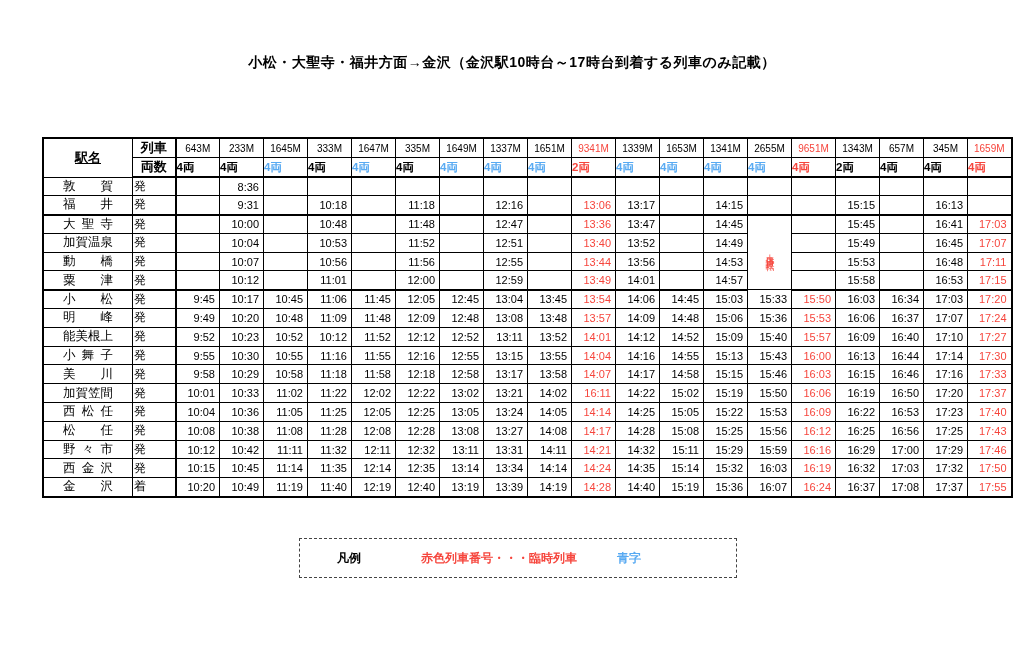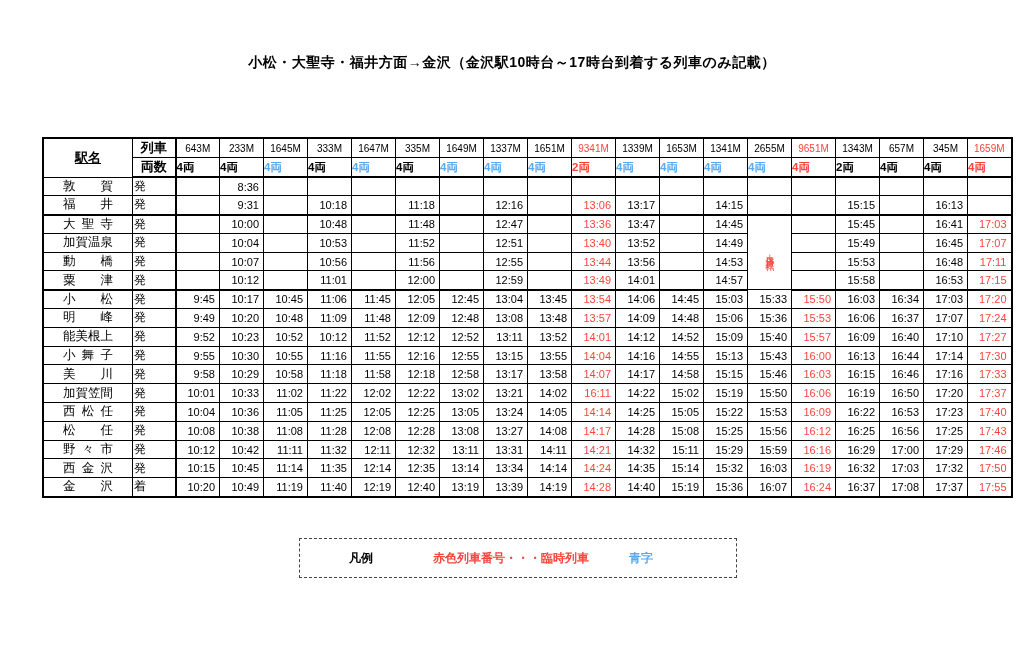--- a/index.html
+++ b/index.html
@@ -40,21 +40,21 @@
   .c-blue{color:#58aaf2;}
   td.note-cell{
     writing-mode:vertical-rl;text-orientation:upright;
     color:#f6453c;font-size:9px;text-align:center;
     letter-spacing:2px;padding:0;vertical-align:middle;
   }
   .note-inner{display:block;margin:0 auto;}
   .legend{
     position:absolute;left:299px;top:538px;width:438px;height:40px;
     border:1px dashed #444;box-sizing:border-box;
-    display:flex;align-items:center;padding-left:49px;
+    display:flex;align-items:center;padding-left:37px;
     font-size:12px;font-weight:bold;
   }
   .legend .l-red{margin-left:60px;}
   .legend .l-blue{margin-left:40px;}
   .legend .l-blue-desc{margin-left:12px;}
 </style>
 </head>
 <body>
 
 <div class="title">小松・大聖寺・福井方面→金沢（金沢駅10時台～17時台到着する列車のみ記載）</div>

